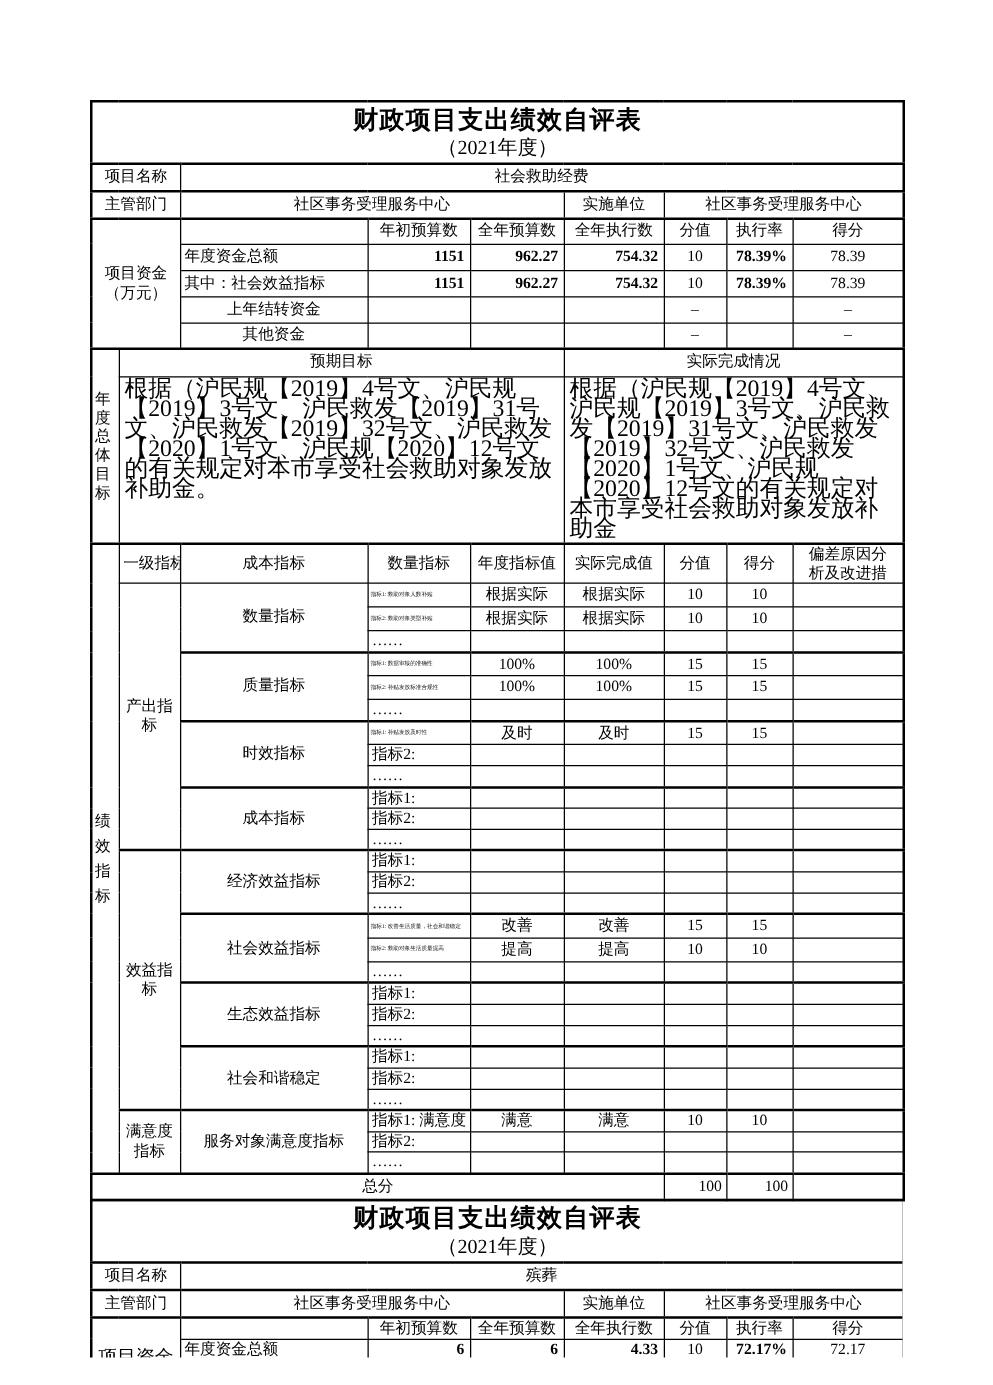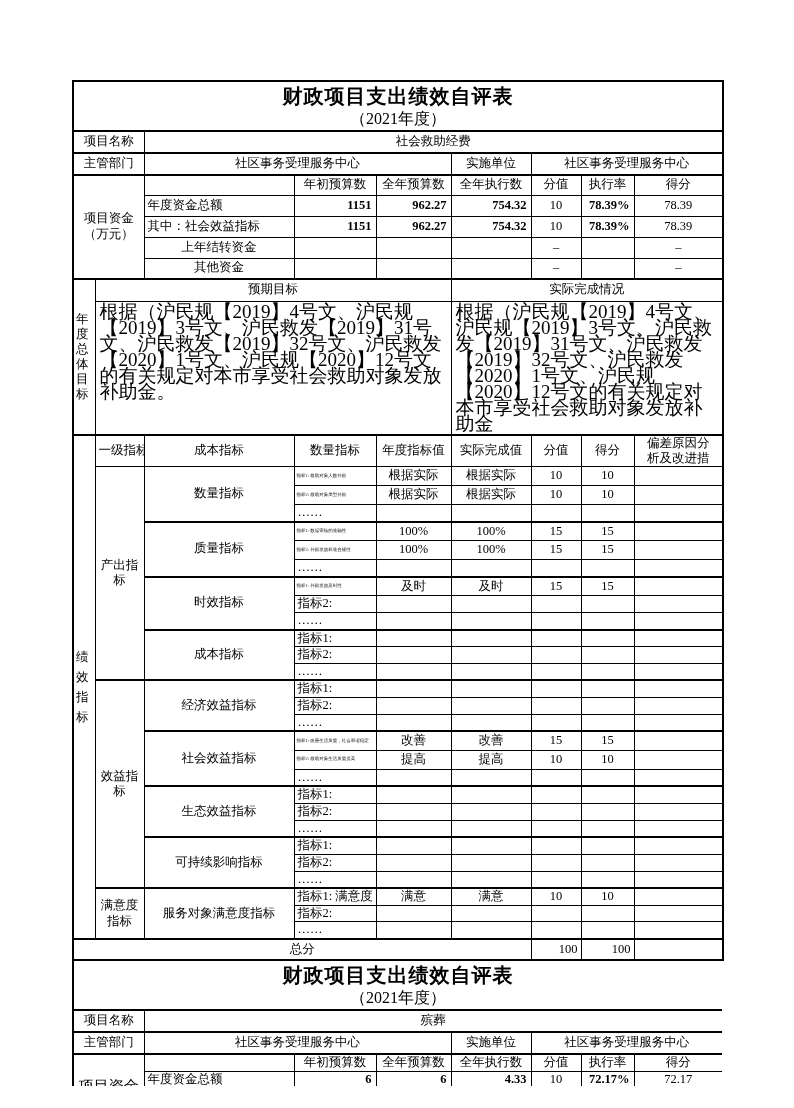--- a/index.html
+++ b/index.html
@@ -324,21 +324,21 @@
 <tr class="rh">
   <td class="lt">……</td>
   <td></td>
   <td></td>
   <td></td>
   <td></td>
   <td></td>
 </tr>
 
 <tr class="rh t2">
-  <td rowspan="3" class="ctr wrap">可持续影响指标</td>
+  <td rowspan="3" class="ctr wrap">社会和谐稳定</td>
   <td class="lt">指标1:</td>
   <td></td>
   <td></td>
   <td></td>
   <td></td>
   <td></td>
 </tr>
 <tr class="rh">
   <td class="lt">指标2:</td>
   <td></td>

